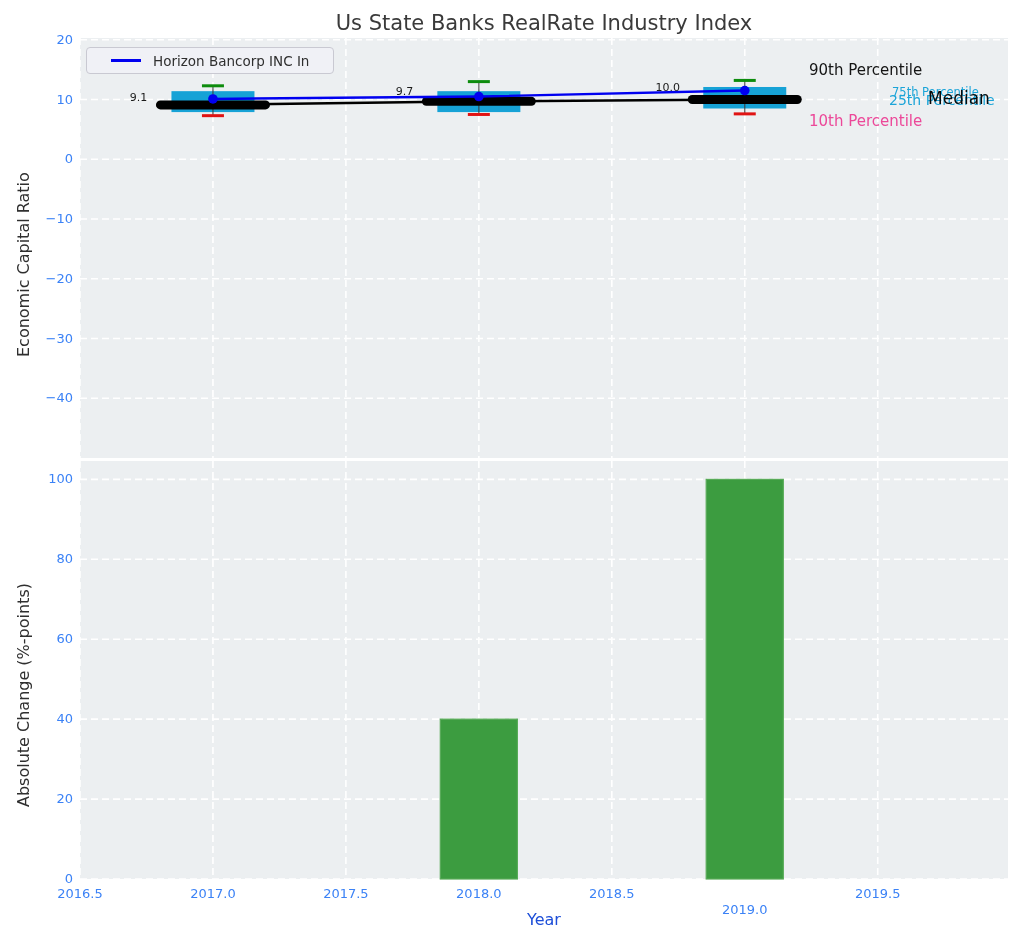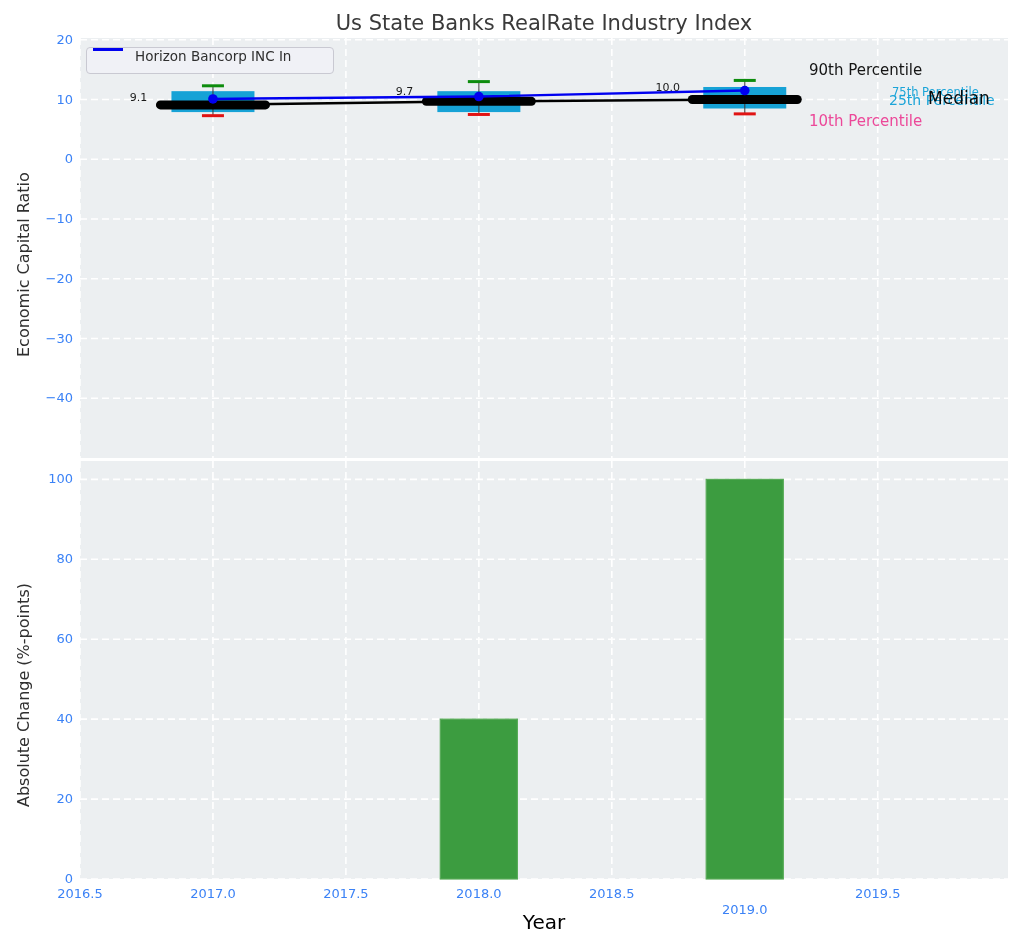--- a/index.html
+++ b/index.html
@@ -13,29 +13,29 @@
     font-size:21px;color:#3a3a3a;white-space:nowrap;margin-top:7px;
   }
   .ylabel{
     position:absolute;white-space:nowrap;font-size:16px;color:#2f2f2f;
     transform:rotate(-90deg);transform-origin:0 0;
   }
   .ylabel.top-chart{left:14px;top:357px;}
   .ylabel.bottom-chart{left:14px;top:807px;}
   .xlabel{
     position:absolute;left:544px;top:910px;transform:translateX(-50%);
-    font-size:20px;color:#000000;white-space:nowrap;
+    font-size:16px;color:#1d4ed8;white-space:nowrap;
   }
   .tick{position:absolute;font-size:13px;color:#3b82f6;white-space:nowrap;}
   .ytick{width:62px;text-align:right;}
   .xtick{transform:translateX(-50%);}
   .legend{
     position:absolute;left:86px;top:47px;width:248px;height:27px;
     background:#f0f1f6;border:1px solid #c9c9d2;border-radius:4px;
-    display:flex;box-sizing:border-box;padding:0 2px;
+    display:flex;align-items:center;box-sizing:border-box;padding:0 20px;
   }
   .legend-line{display:inline-block;width:30px;height:0;border-top:3px solid #0000f0;margin:0 12px 0 4px;}
   .legend-text{font-size:13.5px;color:#2f2f2f;white-space:nowrap;}
   .pct-label{position:absolute;white-space:nowrap;margin-left:36px;}
   .pct-90{left:773px;top:61px;font-size:15px;color:#141414;}
   .pct-75{left:856px;top:85px;font-size:11.5px;color:#1ba4d8;}
   .pct-25{left:853px;top:92px;font-size:14px;color:#1ba4d8;}
   .pct-med{left:892px;top:88px;font-size:17px;color:#0a0a0a;}
   .pct-10{left:773px;top:112px;font-size:15px;color:#ec4899;}
   .value-label{position:absolute;transform:translate(-50%,-50%);font-size:11px;color:#1a1a1a;white-space:nowrap;}

